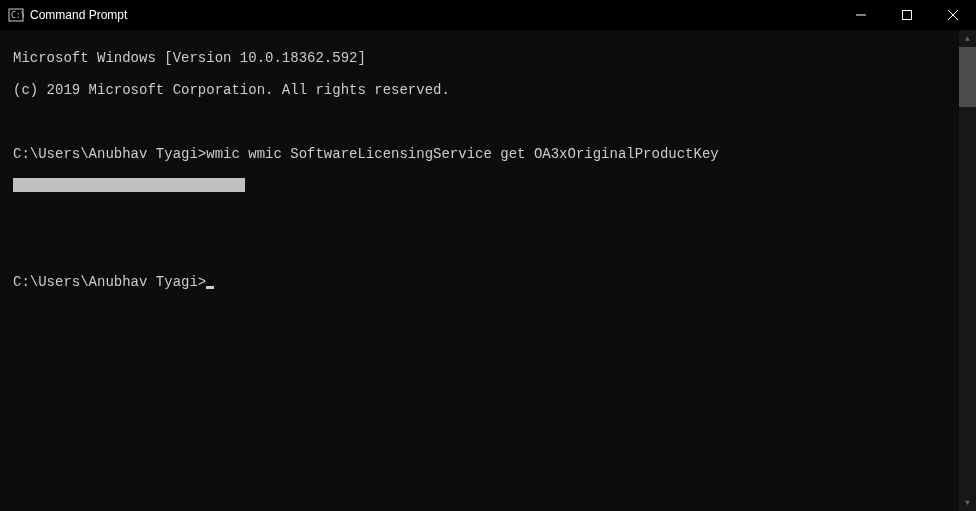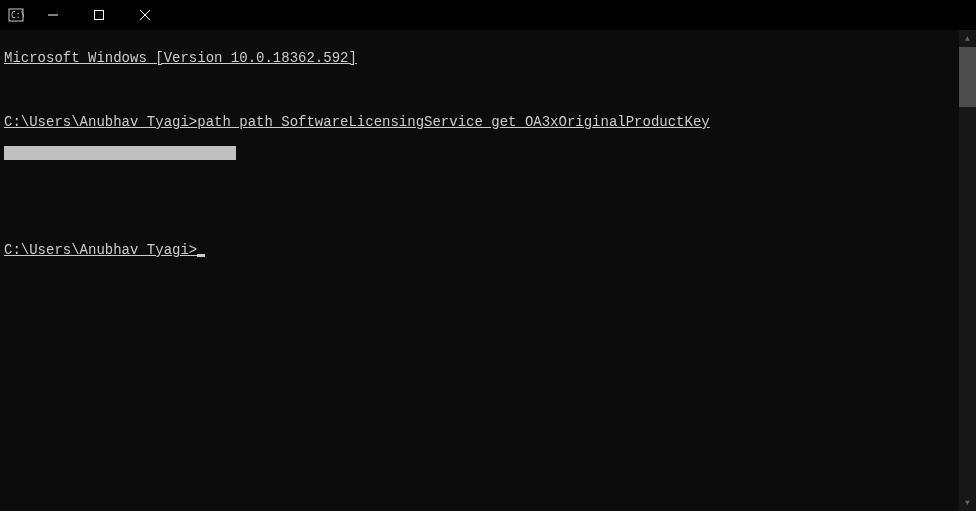--- a/index.html
+++ b/index.html
@@ -50,23 +50,22 @@
       cursor: pointer;
     }
     .terminal {
       position: relative;
       width: 100%;
       height: calc(100% - 30px);
       background: #0c0c0c;
       color: #cccccc;
       font-size: 14px;
       line-height: 16px;
-      padding: 4px 0 0 4px;
+      padding: 4px 0 0 13px;
       white-space: pre;
-      text-decoration: underline;
     }
     .terminal-line {
       min-height: 16px;
     }
     .redacted {
       display: inline-block;
       background: #c0c0c0;
       width: 232px;
       height: 14px;
       vertical-align: top;
@@ -109,20 +108,21 @@
 </head>
 <body>
 
 <div class="titlebar">
   <span class="titlebar-icon">
     <svg width="16" height="16" viewBox="0 0 16 16">
       <rect x="1" y="2" width="14" height="12" fill="none" stroke="#ccc" stroke-width="1"></rect>
       <text x="3" y="11" font-size="8" fill="#ccc" font-family="monospace">C:\</text>
     </svg>
   </span>
+  <span class="titlebar-title">Command Prompt</span>
   <div class="titlebar-controls">
     <div class="titlebar-btn">
       <svg width="10" height="10" viewBox="0 0 10 10">
           <line x1="0" y1="5" x2="10" y2="5" stroke="#fff" stroke-width="1"></line>
         </svg>
     </div>
     <div class="titlebar-btn">
       <svg width="10" height="10" viewBox="0 0 10 10">
           <rect x="0.5" y="0.5" width="9" height="9" fill="none" stroke="#fff" stroke-width="1"></rect>
         </svg>
@@ -131,22 +131,23 @@
       <svg width="10" height="10" viewBox="0 0 10 10">
           <line x1="0" y1="0" x2="10" y2="10" stroke="#fff" stroke-width="1"></line>
           <line x1="10" y1="0" x2="0" y2="10" stroke="#fff" stroke-width="1"></line>
         </svg>
     </div>
   </div>
 </div>
 
 <div class="terminal">
 <div class="terminal-line">Microsoft Windows [Version 10.0.18362.592]</div>
+<div class="terminal-line">(c) 2019 Microsoft Corporation. All rights reserved.</div>
 <div class="terminal-line"></div>
-<div class="terminal-line"><span>C:\Users\Anubhav Tyagi&gt;</span><span>path path SoftwareLicensingService get OA3xOriginalProductKey</span></div>
+<div class="terminal-line"><span>C:\Users\Anubhav Tyagi&gt;</span><span>wmic wmic SoftwareLicensingService get OA3xOriginalProductKey</span></div>
 <div class="terminal-line"><span class="redacted"></span></div>
 <div class="terminal-line"></div>
 <div class="terminal-line"></div>
 <div class="terminal-line"><span>C:\Users\Anubhav Tyagi&gt;</span><span class="cursor"></span></div>
 </div>
 
 <div class="scrollbar">
   <div class="scrollbar-arrow">▲</div>
   <div class="scrollbar-thumb"></div>
   <div class="scrollbar-arrow" style="position:absolute;bottom:0;">▼</div>

